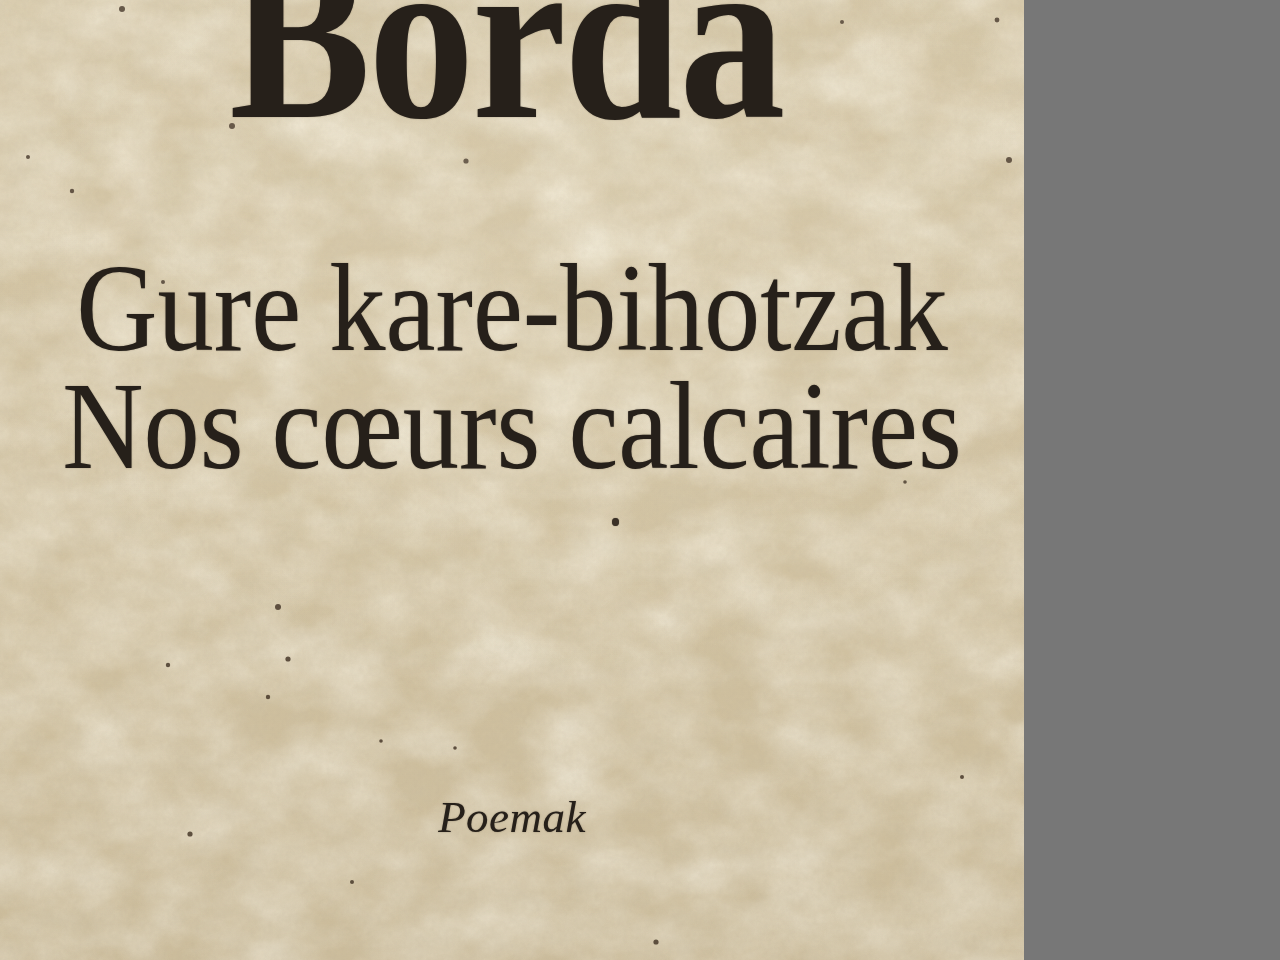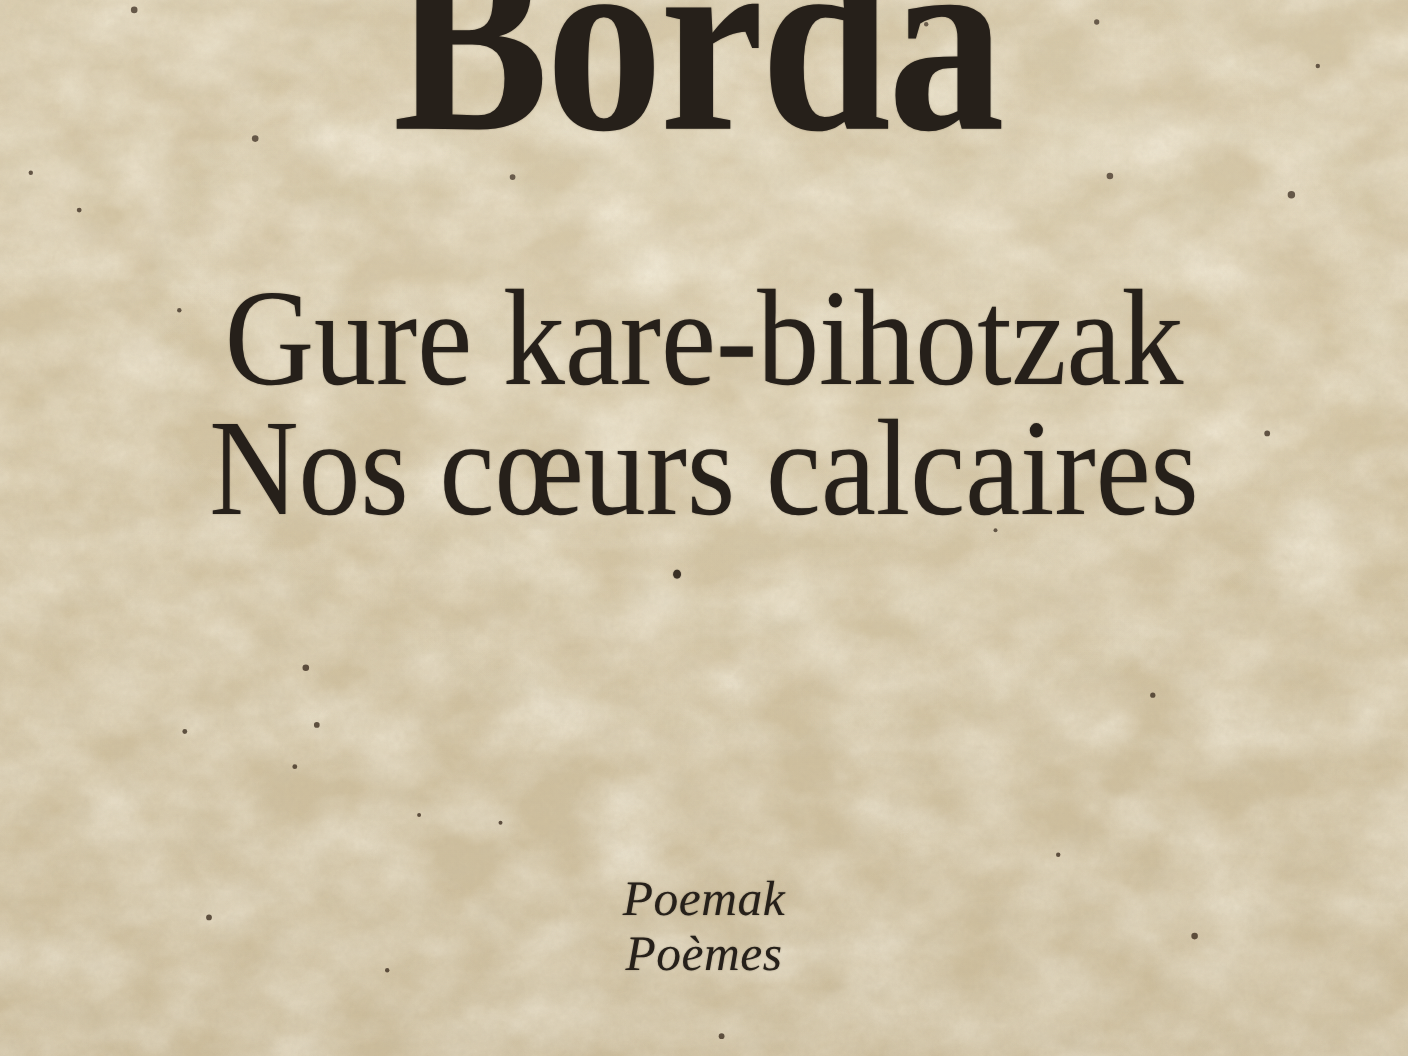--- a/index.html
+++ b/index.html
@@ -6,21 +6,21 @@
     --paper: #d2c3a2;
     --ink: #26201a;
   }
   html, body {
     margin: 0;
     padding: 0;
     background: #777;
   }
   .cover {
     position: relative;
-    width: 1280px;
+    width: 1024px;
     height: 960px;
     overflow: hidden;
     background: var(--paper);
     font-family: "Liberation Serif", "DejaVu Serif", serif;
     color: var(--ink);
   }
   .paper-svg {
     position: absolute;
     left: 0;
     top: 0;
@@ -142,16 +142,15 @@
 
   <div class="txt subtitle">
     <div>Gure kare-bihotzak</div>
     <div>Nos cœurs calcaires</div>
   </div>
 
   <div class="separator-dot"></div>
 
   <div class="txt genre">
     <div>Poemak</div>
-    <div>Poèmes</div>
   </div>
 
 </div>
 
 </body></html>

